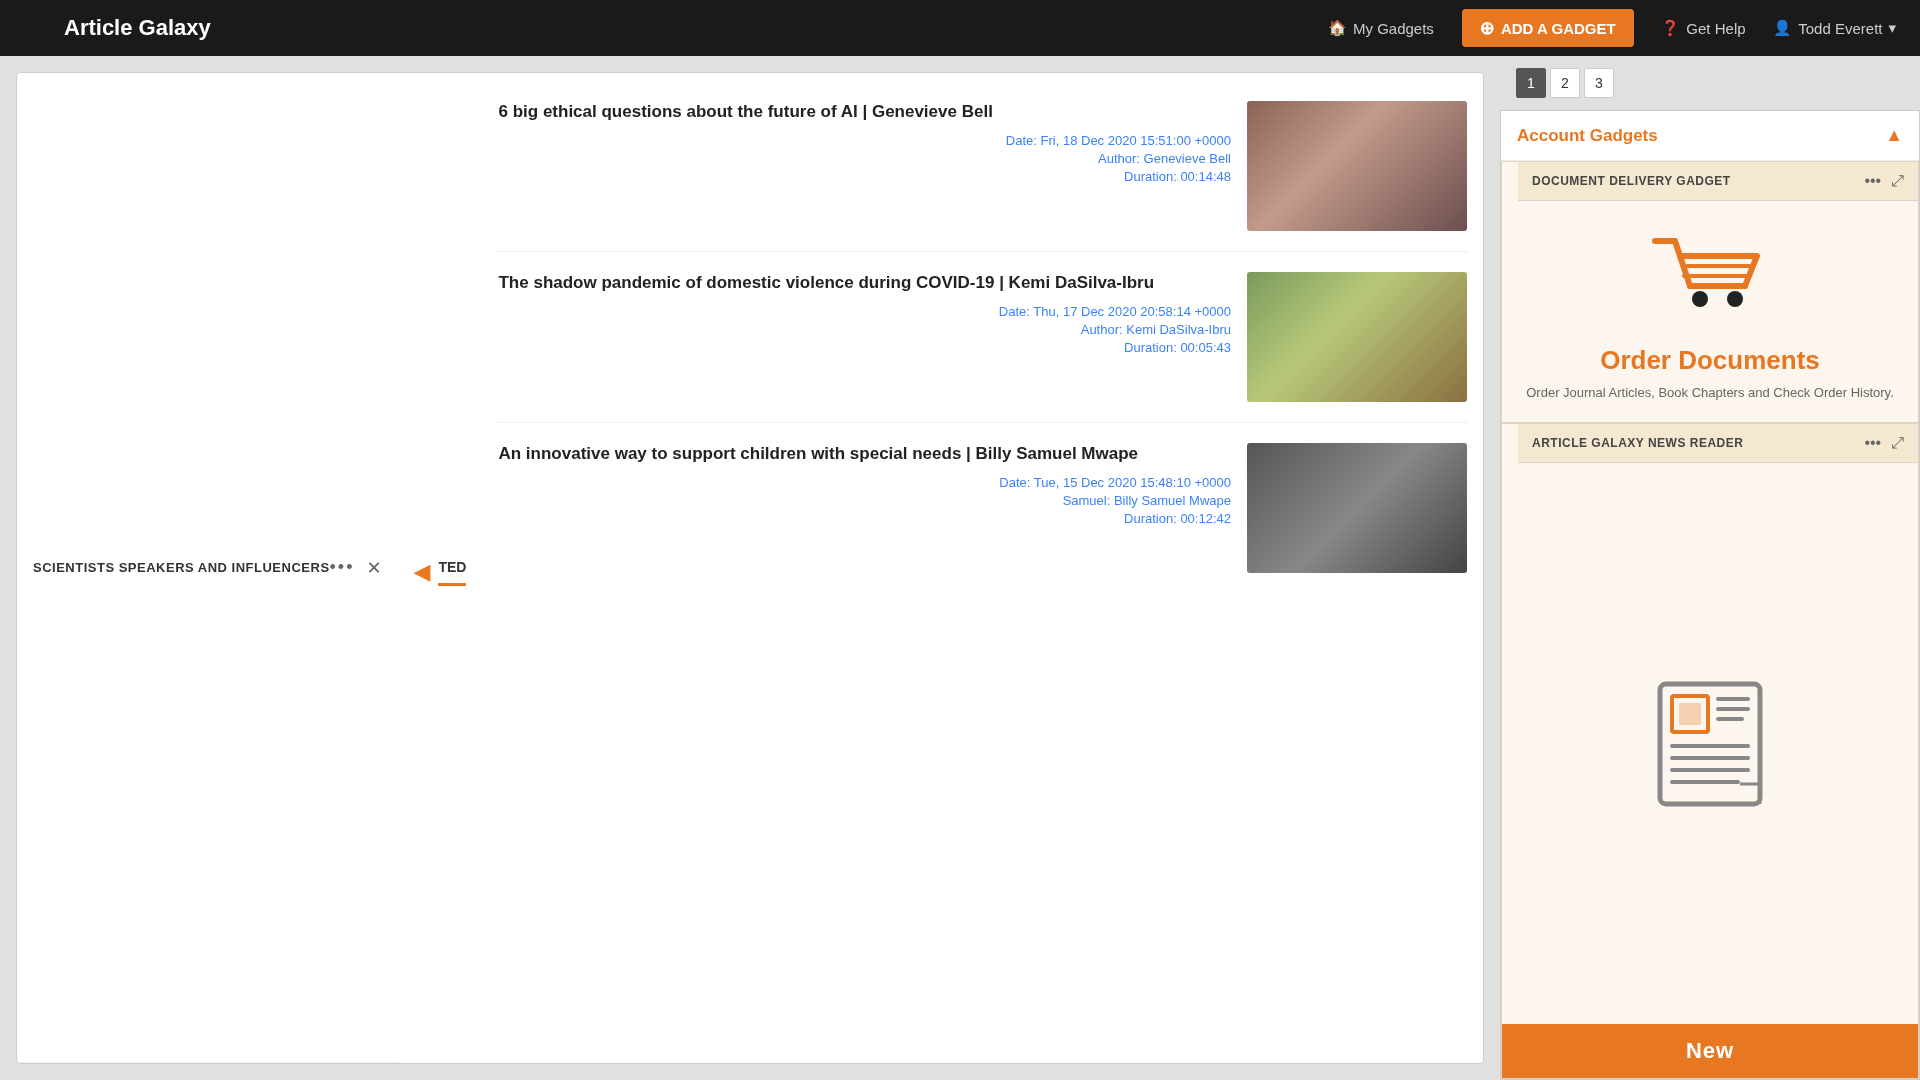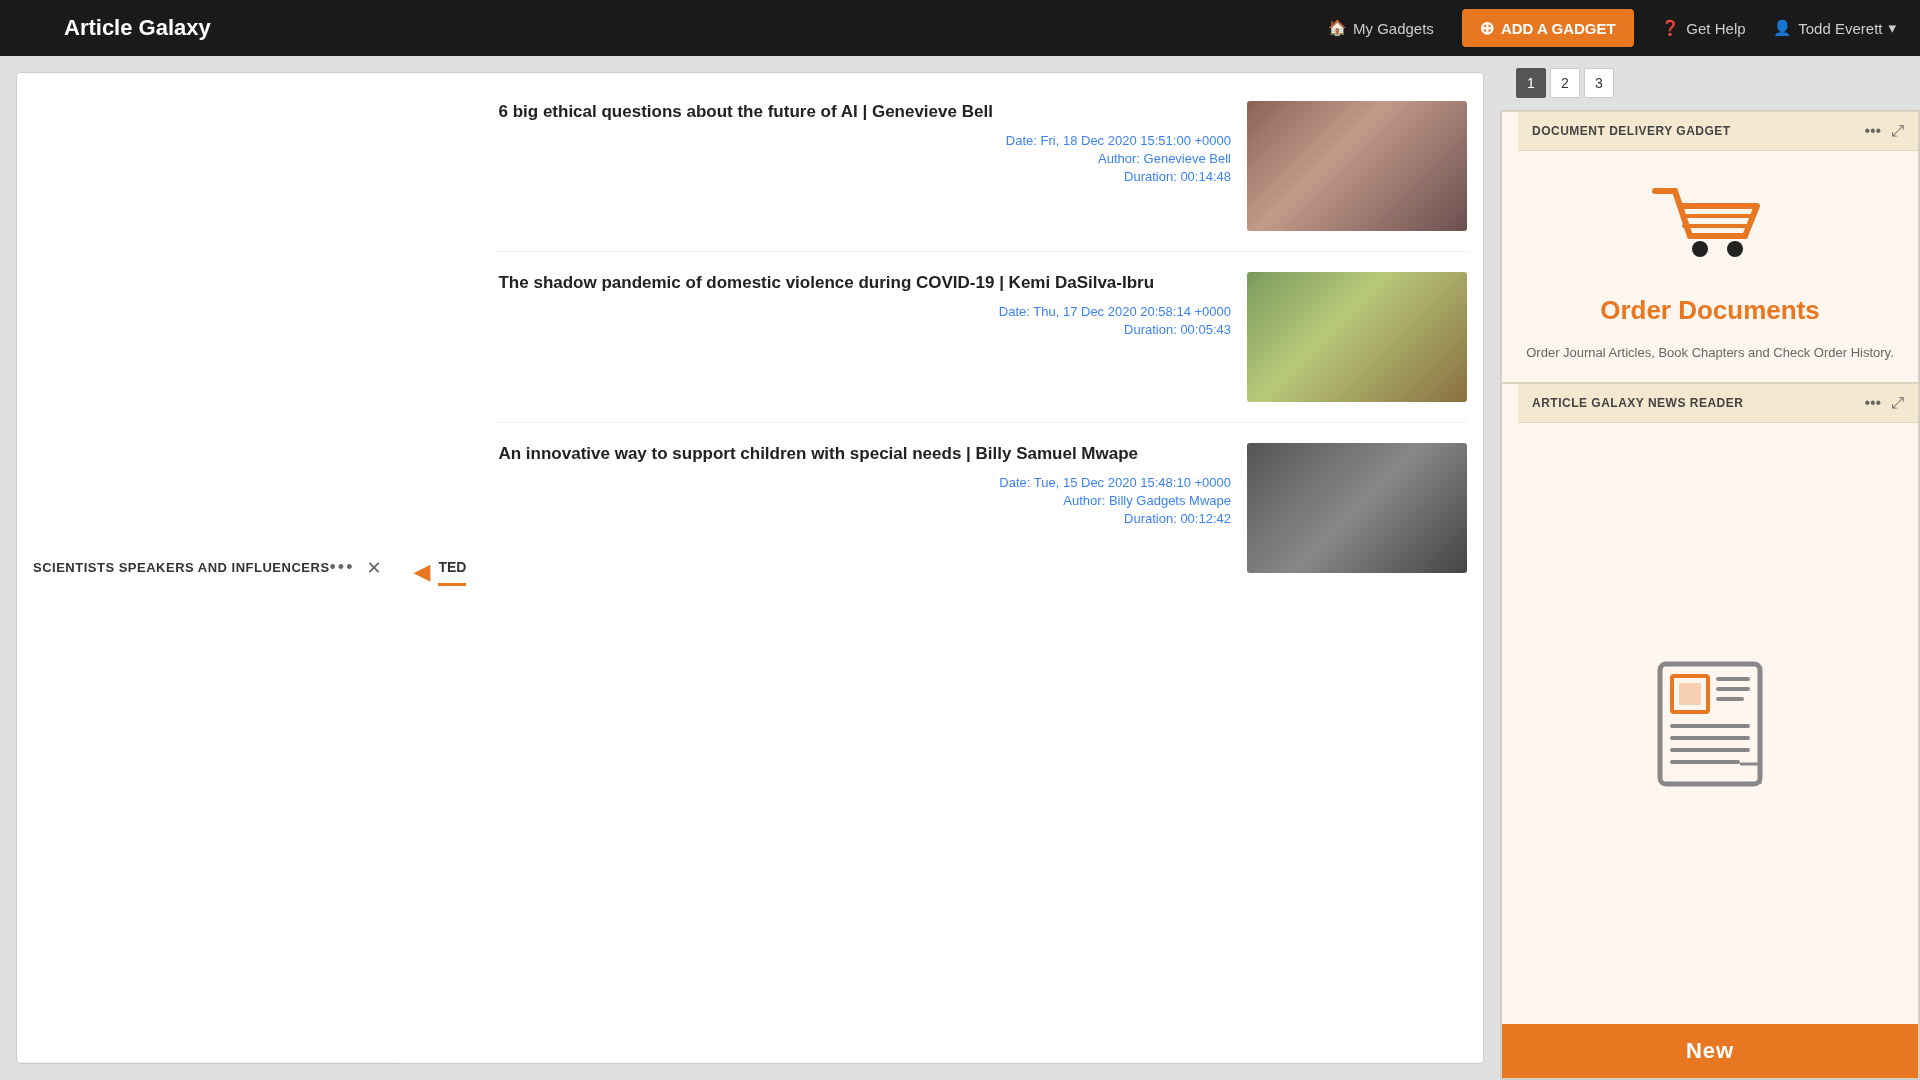--- a/index.html
+++ b/index.html
@@ -293,21 +293,21 @@
     }
     .cart-svg {
       width: 130px;
       height: 100px;
     }
 
     .order-docs-title {
       font-size: 26px;
       color: #e87722;
       font-weight: bold;
-      margin-bottom: 18px;
+      margin-bottom: 8px;
     }
     .order-docs-desc {
       font-size: 13px;
       color: #666;
       text-align: center;
       line-height: 1.4;
     }
 
     
     .news-gadget-card {
@@ -398,52 +398,57 @@
           </div>
           <div class="article-thumb thumb-1">
             
           </div>
         </div>
 
         <div class="article-card">
           <div class="article-info">
             <div class="article-title">The shadow pandemic of domestic violence during COVID-19 | Kemi DaSilva-Ibru</div>
             <div class="article-meta">Date: Thu, 17 Dec 2020 20:58:14 +0000</div>
+            <div class="article-meta">Author: Kemi DaSilva-Ibru</div>
             <div class="article-meta">Duration: 00:05:43</div>
           </div>
           <div class="article-thumb thumb-2">
             
           </div>
         </div>
 
         <div class="article-card">
           <div class="article-info">
             <div class="article-title">An innovative way to support children with special needs | Billy Samuel Mwape</div>
             <div class="article-meta">Date: Tue, 15 Dec 2020 15:48:10 +0000</div>
-            <div class="article-meta">Author: Billy Gadgets Mwape</div>
+            <div class="article-meta">Samuel: Billy Samuel Mwape</div>
             <div class="article-meta">Duration: 00:12:42</div>
           </div>
           <div class="article-thumb thumb-3">
             
           </div>
         </div>
 
       </div>
     </div>
   </div>
 
   <div class="right-sidebar">
 
     <div class="pagination">
       <div class="page-num active">1</div>
       <div class="page-num">2</div>
       <div class="page-num">3</div>
     </div>
 
     <div class="account-gadgets">
+      <div class="account-gadgets-header">
+        <span class="account-gadgets-title">Account Gadgets</span>
+        <span class="account-gadgets-collapse">▲</span>
+      </div>
 
       <div class="gadget-card">
         <div class="gadget-card-header">
           <span class="gadget-card-title">DOCUMENT DELIVERY GADGET</span>
           <div class="gadget-card-actions">
             <span class="gadget-card-dots">•••</span>
             <span class="gadget-card-expand">⤢</span>
           </div>
         </div>
         <div class="gadget-card-body">

